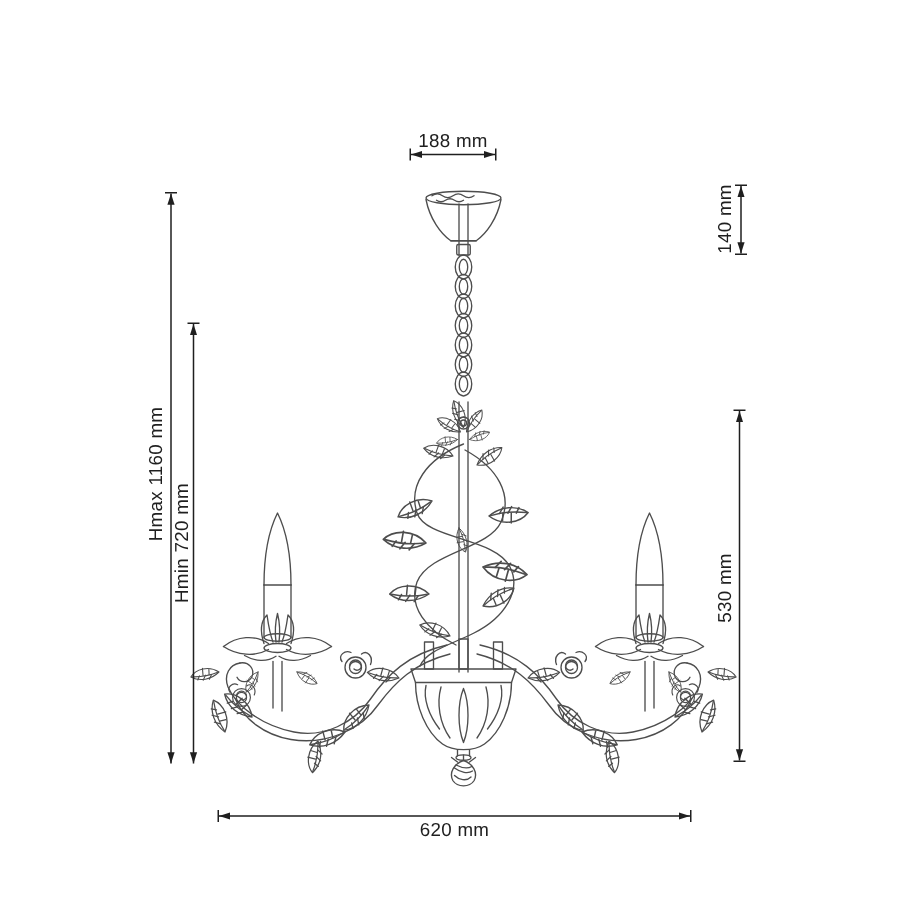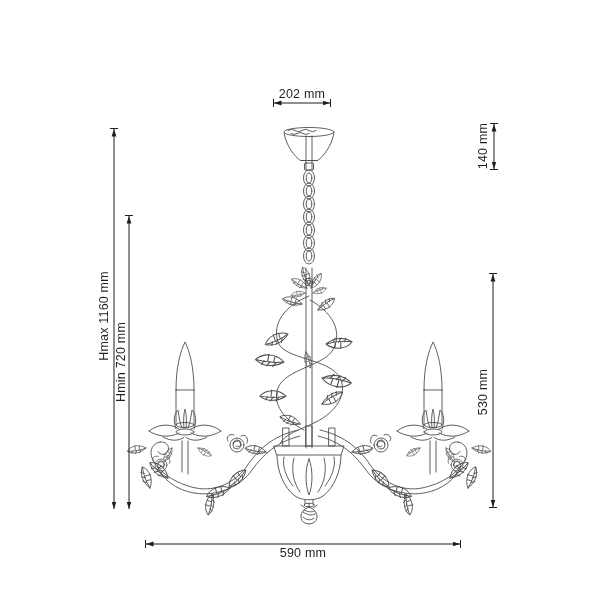--- a/index.html
+++ b/index.html
@@ -187,24 +187,24 @@
       <line x1="493" y1="274" x2="493" y2="507" marker-start="url(#arw)" marker-end="url(#arw)"></line>
       <line x1="489" y1="273.5" x2="497" y2="273.5"></line>
       <line x1="489" y1="507.5" x2="497" y2="507.5"></line>
 
       <line x1="146" y1="544" x2="460" y2="544" marker-start="url(#arw)" marker-end="url(#arw)"></line>
       <line x1="145.5" y1="540" x2="145.5" y2="548"></line>
       <line x1="460.5" y1="540" x2="460.5" y2="548"></line>
     </g>
   </svg>
 
-  <div class="dim-label" style="left:302px;top:94px;">202 mm</div>
+  <div class="dim-label" style="left:302px;top:94px;">188 mm</div>
 
   <div class="dim-label vertical" style="left:483px;top:146px;">140 mm</div>
 
   <div class="dim-label vertical" style="left:104px;top:316px;">Hmax 1160 mm</div>
 
   <div class="dim-label vertical" style="left:121px;top:362px;">Hmin 720 mm</div>
 
   <div class="dim-label vertical" style="left:483px;top:392px;">530 mm</div>
 
-  <div class="dim-label" style="left:303px;top:553px;">590 mm</div>
+  <div class="dim-label" style="left:303px;top:553px;">620 mm</div>
 </div>
 
 </body></html>

